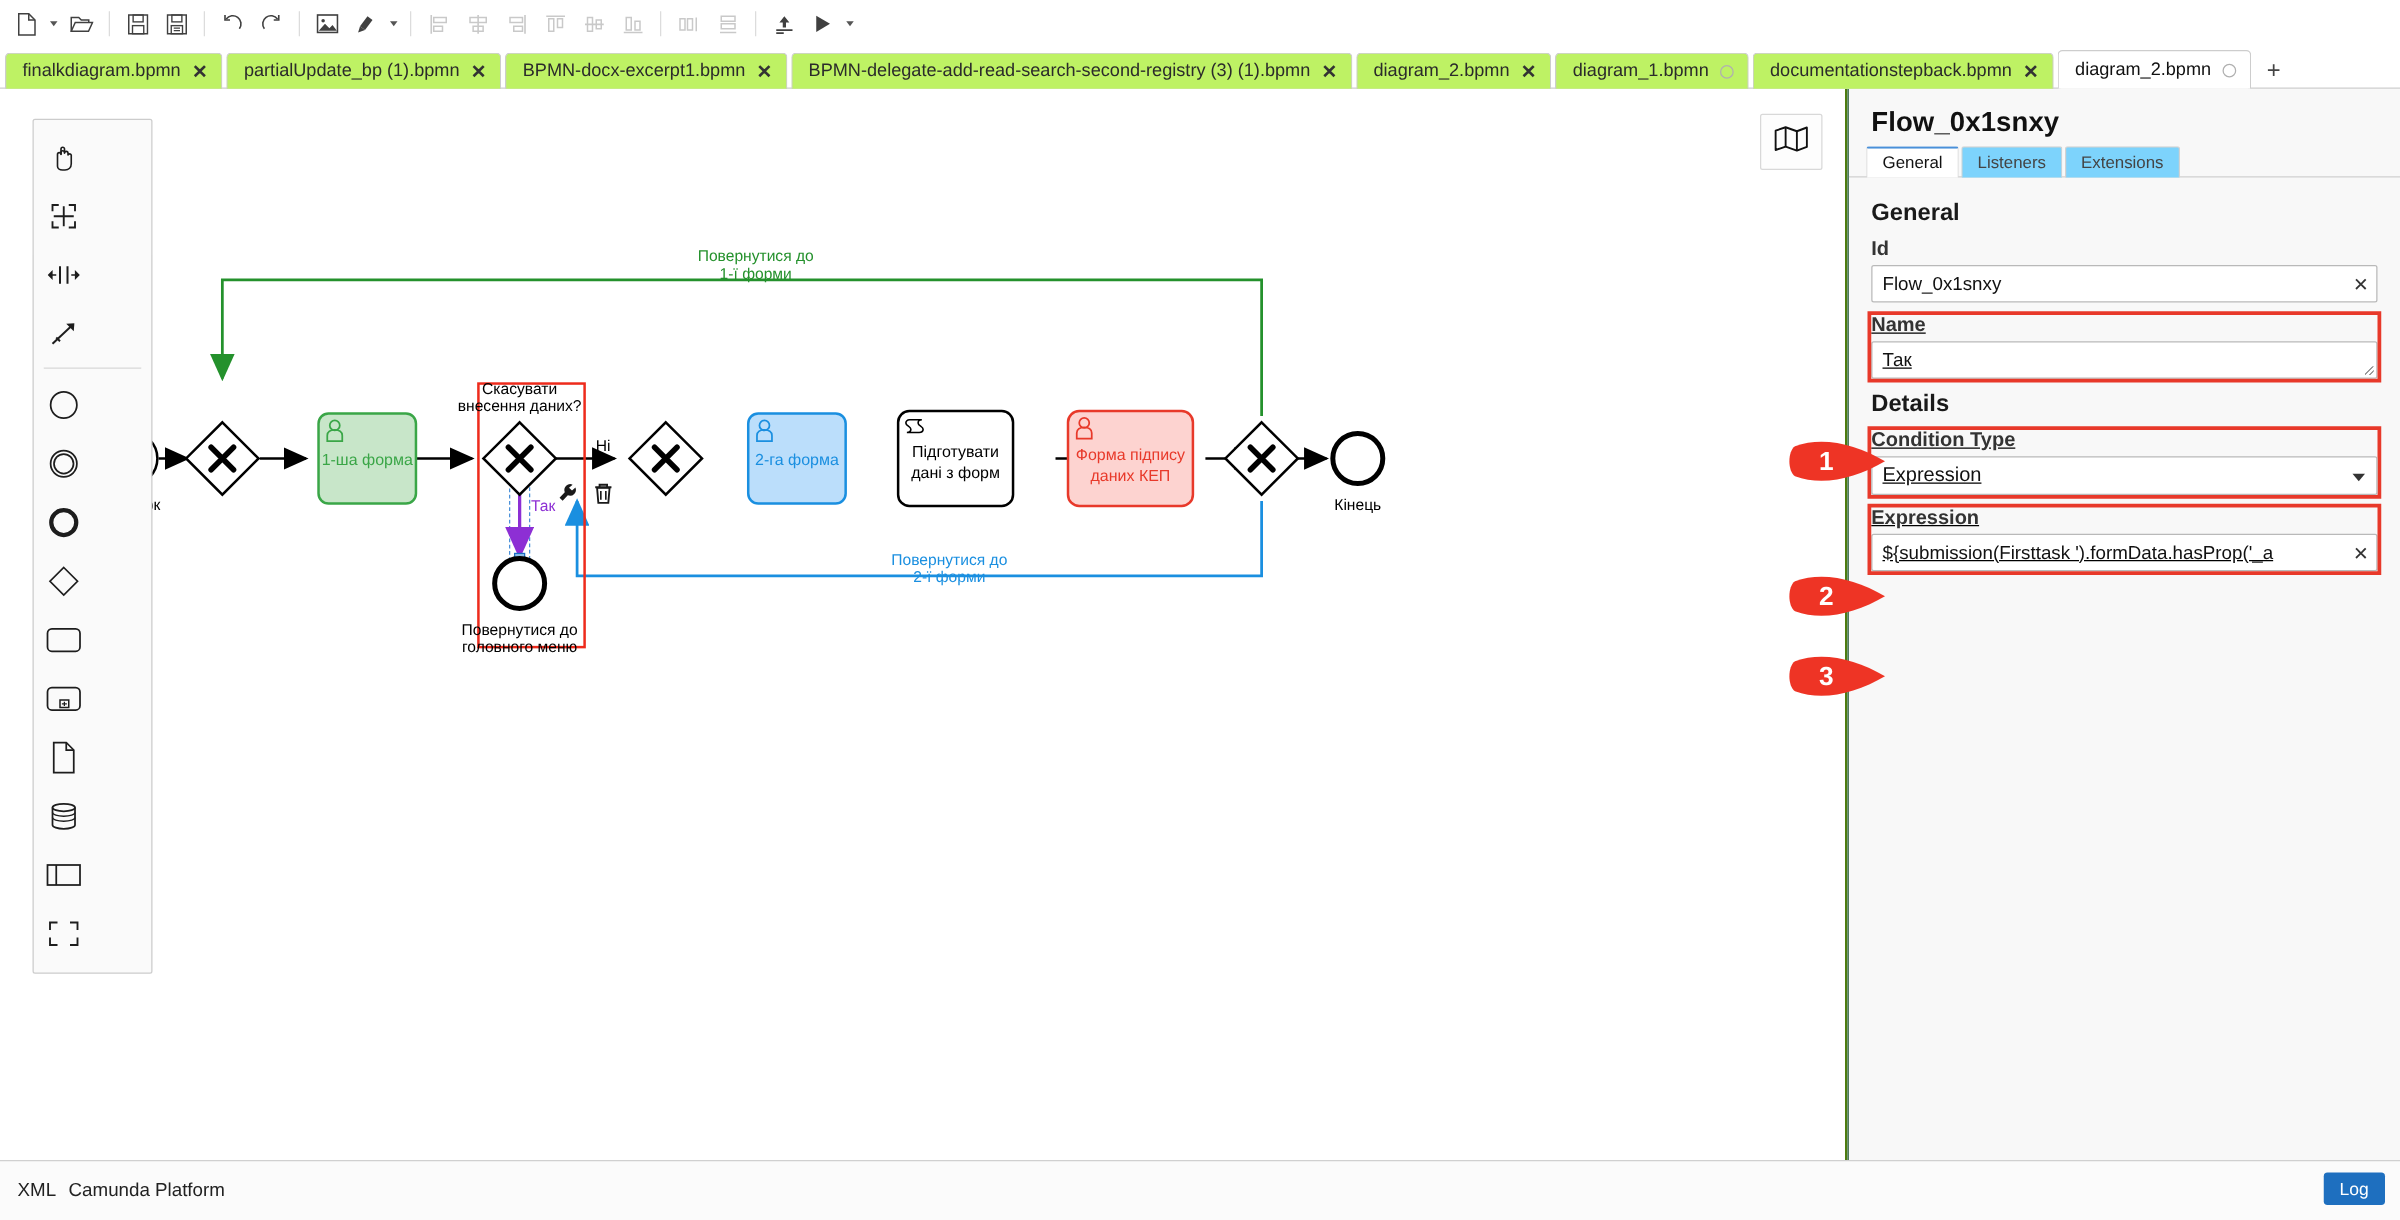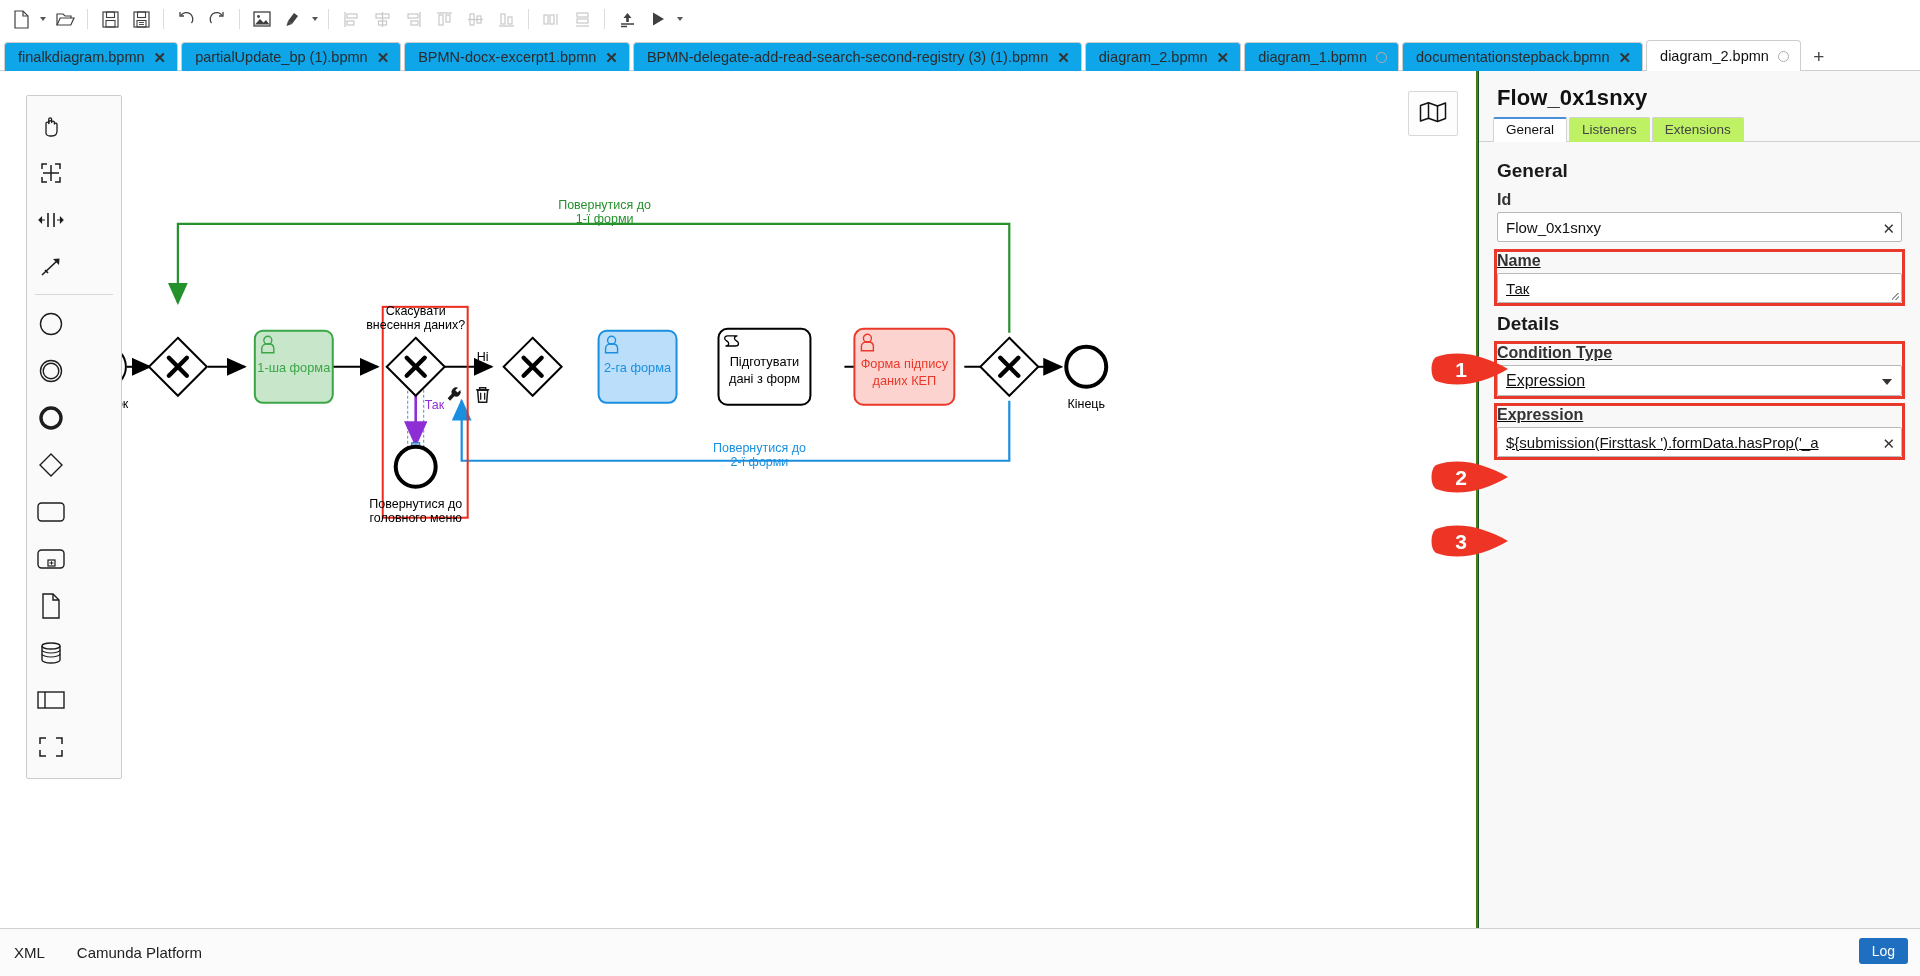--- a/index.html
+++ b/index.html
@@ -61,21 +61,21 @@
     padding-left: 4px;
     position: relative;
     z-index: 5;
   }
   .tab {
     height: 29px;
     display: flex; align-items: center;
     padding: 0 11px 0 13px;
     font-size: 14.5px;
     color: #2b2b2b;
-    background: #0ea5e9;
+    background: #bef264;
     border: 1px solid #cdcdcd;
     border-bottom: none;
     border-top-left-radius: 4px;
     border-top-right-radius: 4px;
     margin-right: 3px;
     cursor: pointer;
     white-space: nowrap;
     position: relative;
     top: 1px;
   }
@@ -183,21 +183,21 @@
     display: flex;
     padding: 0 14px;
     border-bottom: 1px solid #d0d0d0;
     align-items: flex-end;
     height: 27px;
   }
   .ptab {
     font-size: 13.5px;
     padding: 4px 12px 5px 12px;
     color: #444;
-    background: #bef264;
+    background: #7dd3fc;
     border: 1px solid #d2d2d2;
     border-bottom: none;
     cursor: pointer;
     margin-right: 2px;
     border-top-left-radius: 2px;
     border-top-right-radius: 2px;
     position: relative;
     top: 1px;
   }
   .ptab.active {
@@ -304,21 +304,21 @@
   }
 
   
   .statusbar {
     flex: 0 0 48px;
     height: 48px;
     border-top: 1px solid #d0d0d0;
     background: #fbfbfb;
     display: flex; align-items: center;
     padding: 0 14px;
-    gap: 32px;
+    gap: 10px;
     font-size: 15px;
     color: #222;
     position: relative;
   }
   .sb-item { cursor: pointer; }
   .log-btn {
     position: absolute;
     right: 12px; top: 9px;
     background: #1e6fbf;
     color: #fff;

